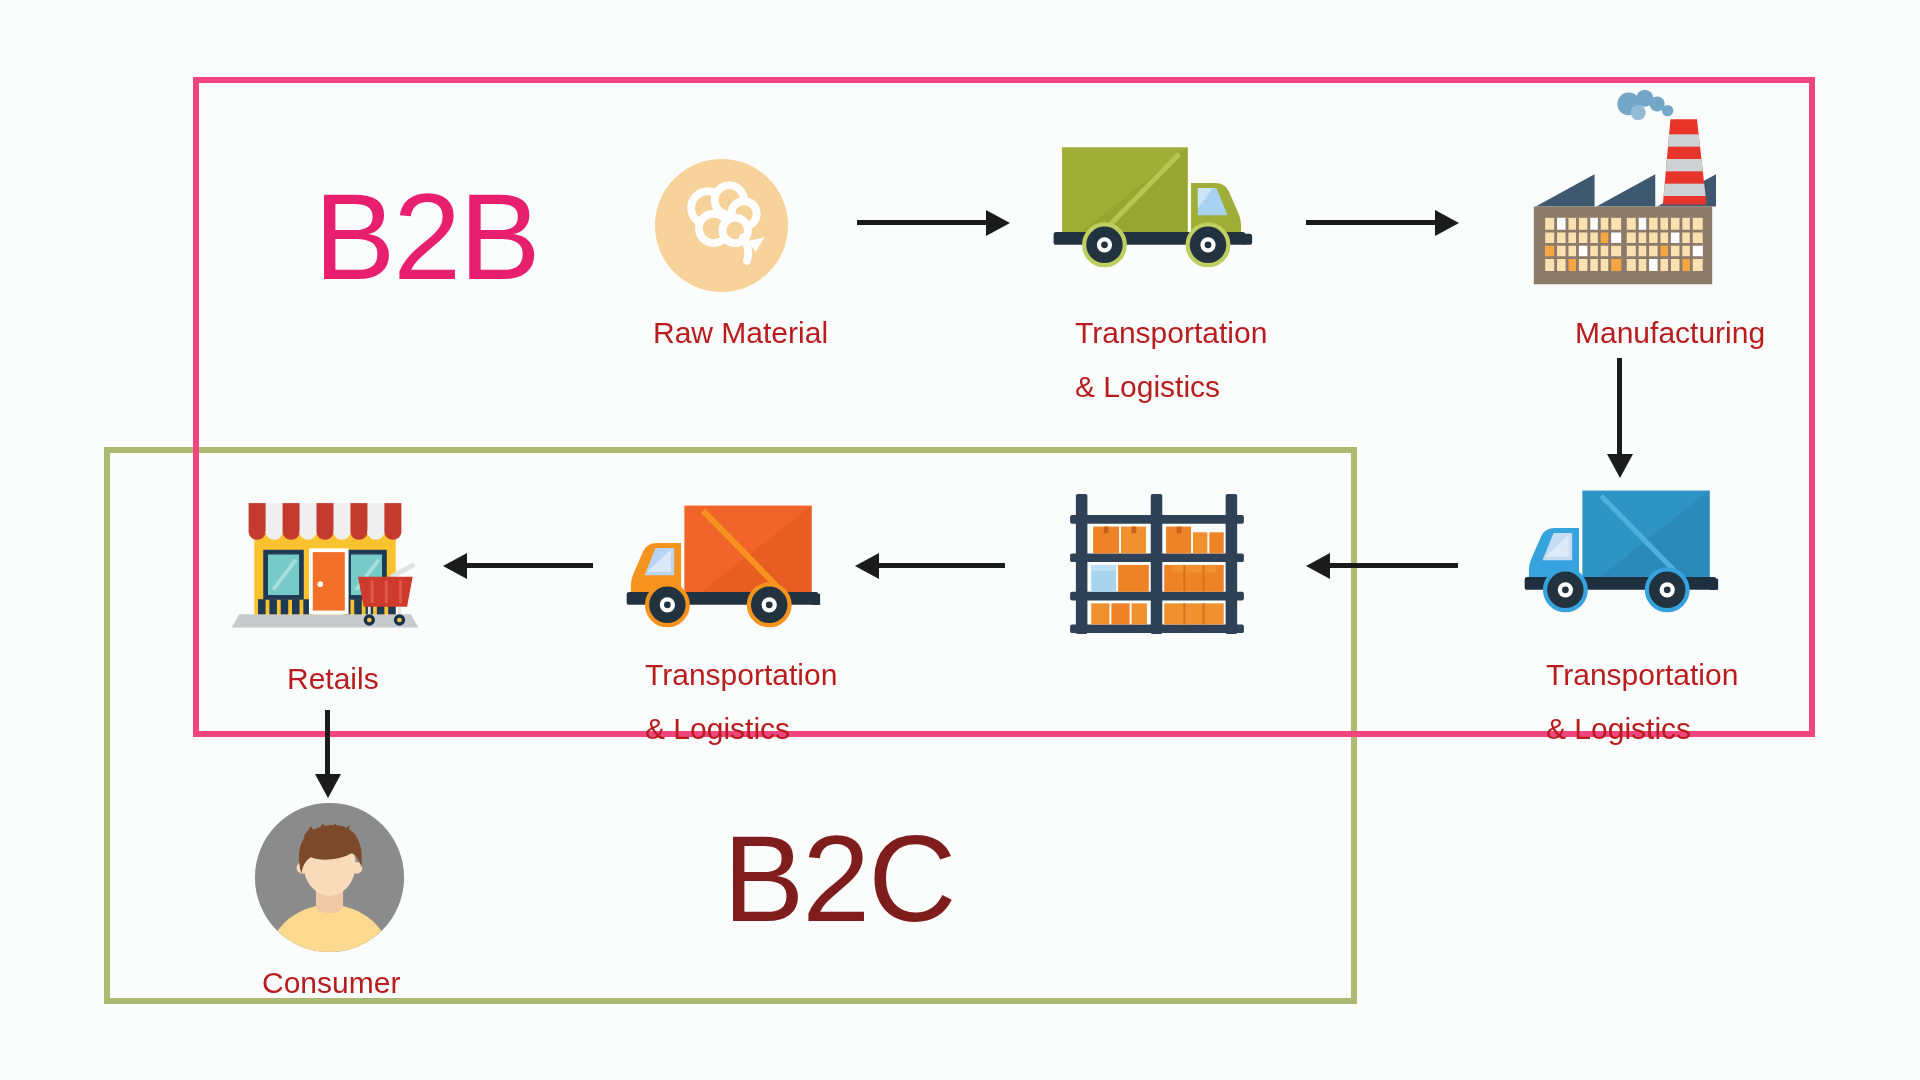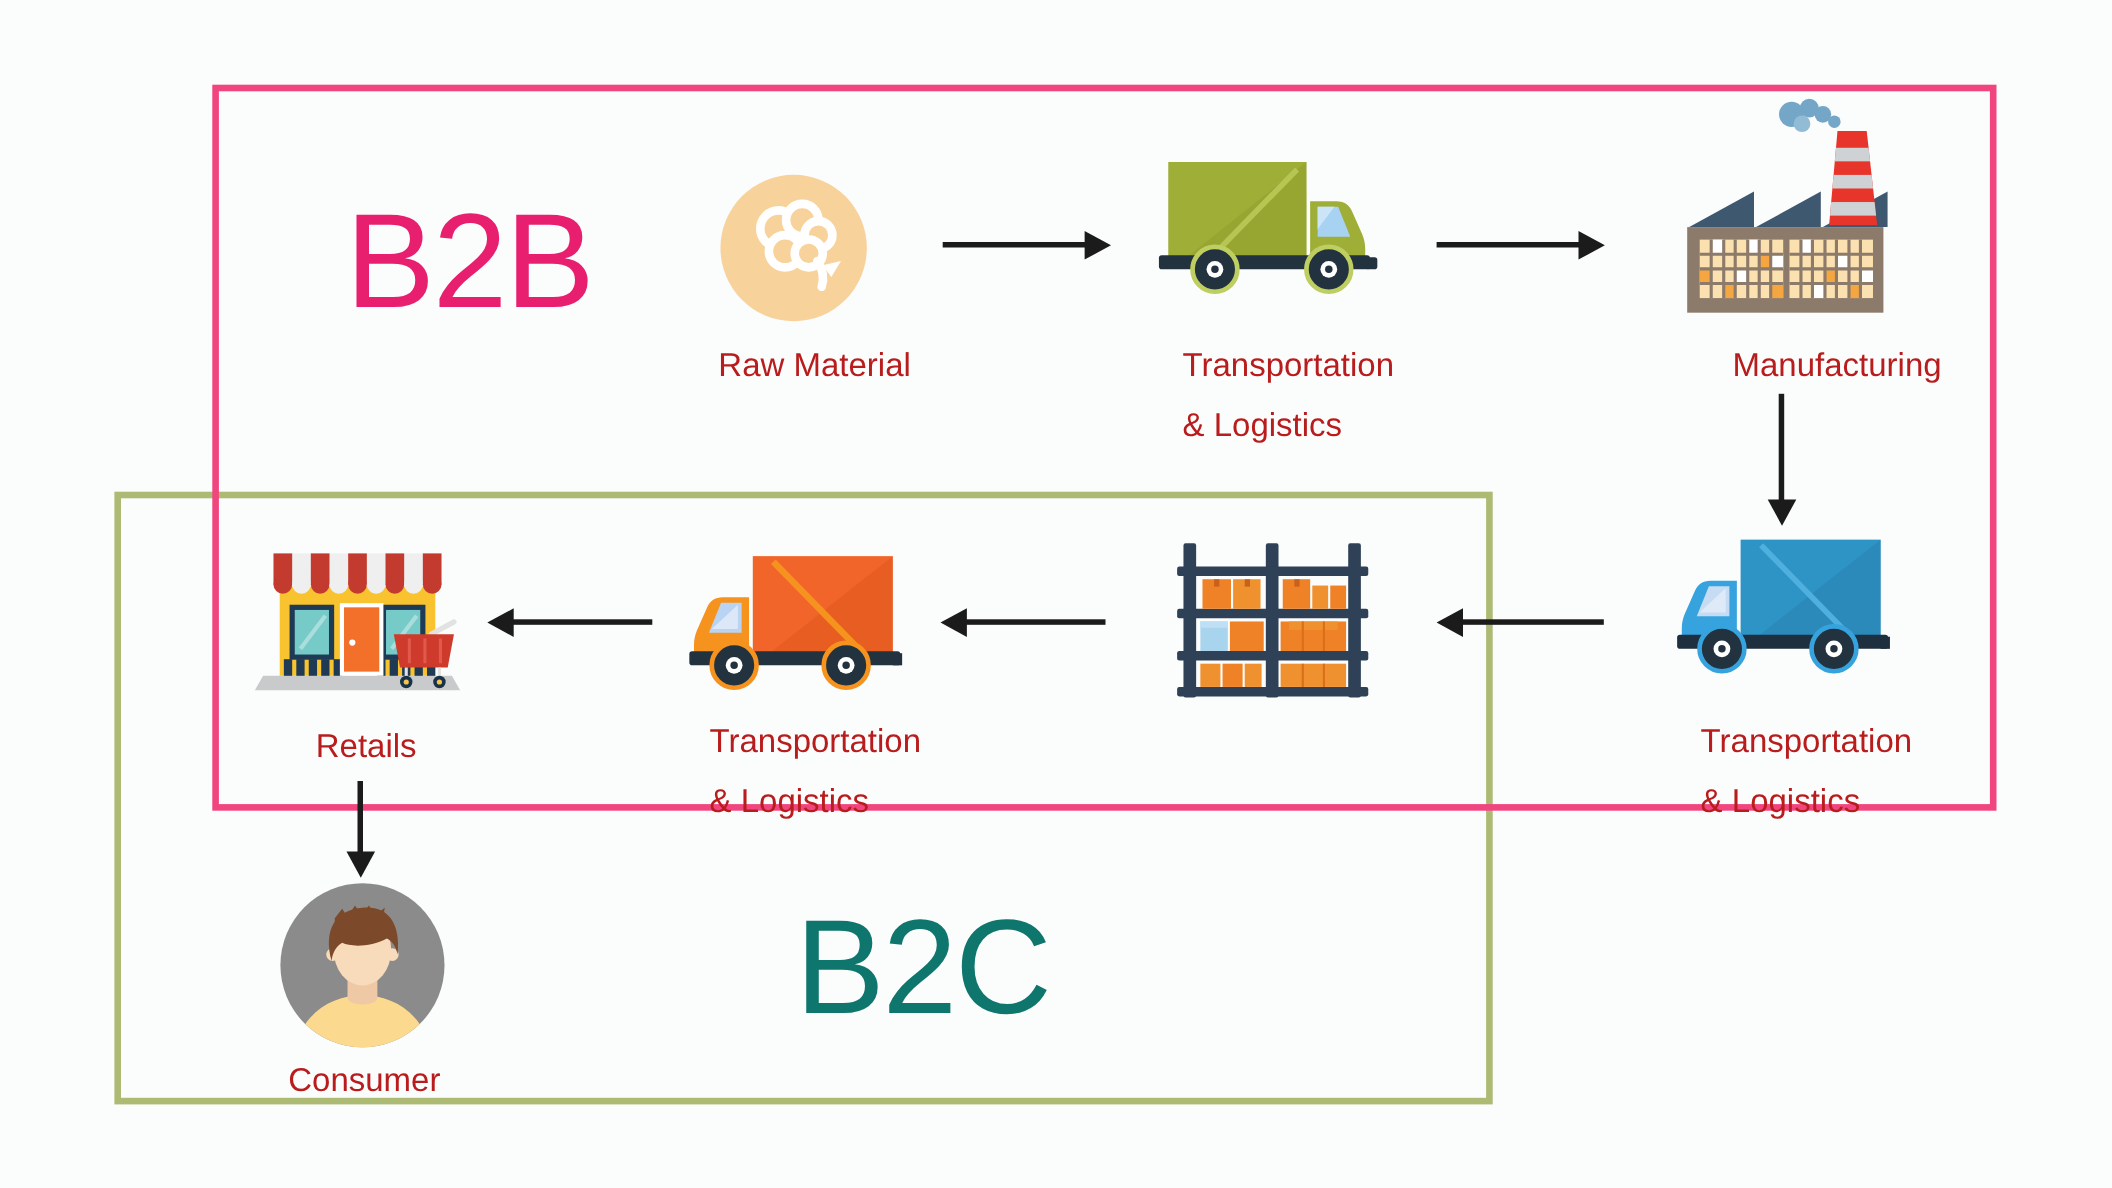--- a/index.html
+++ b/index.html
@@ -7,21 +7,21 @@
     width:1920px;height:1080px;overflow:hidden;
     background:#FBFCFC;
     font-family:"Liberation Sans", sans-serif;
   }
   .canvas{position:relative;width:1920px;height:1080px;}
   .group-box{position:absolute;background:transparent;}
   .b2c-box{left:104px;top:447px;width:1241px;height:545px;border:6px solid #ADBA74;}
   .b2b-box{left:193px;top:77px;width:1610px;height:648px;border:6px solid #F0457F;}
   .group-label{position:absolute;font-size:122px;letter-spacing:-2px;line-height:1;}
   .b2b-label{left:314px;top:176px;color:#E81F6E;}
-  .b2c-label{left:723px;top:818px;color:#0f766e;}
+  .b2c-label{left:723px;top:818px;color:#7f1d1d;}
   .icon{position:absolute;}
   .node-label{position:absolute;font-size:30px;color:#b91c1c;line-height:54px;white-space:nowrap;}
   .node-label span{display:block;}
   
   .arrow-right,.arrow-left{position:absolute;height:26px;}
   .arrow-right::before{content:"";position:absolute;left:0;right:20px;top:10px;height:5px;background:#1B1B1B;}
   .arrow-right::after{content:"";position:absolute;right:0;top:0;width:0;height:0;
     border-top:13px solid transparent;border-bottom:13px solid transparent;border-left:24px solid #1B1B1B;}
   .arrow-left::before{content:"";position:absolute;left:20px;right:0;top:10px;height:5px;background:#1B1B1B;}
   .arrow-left::after{content:"";position:absolute;left:0;top:0;width:0;height:0;

